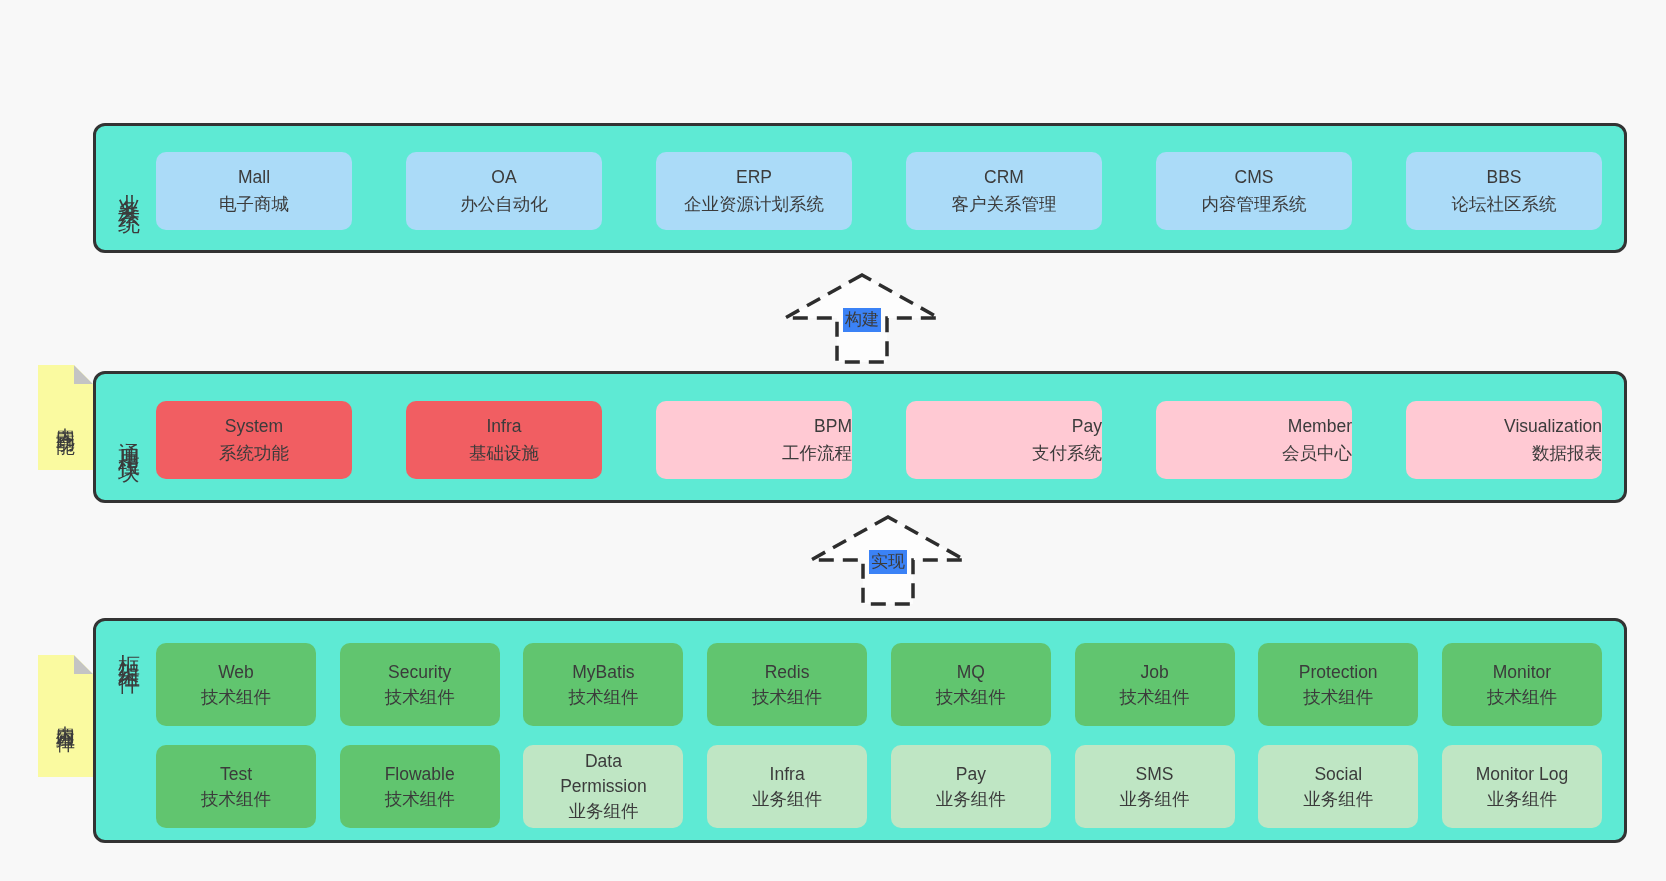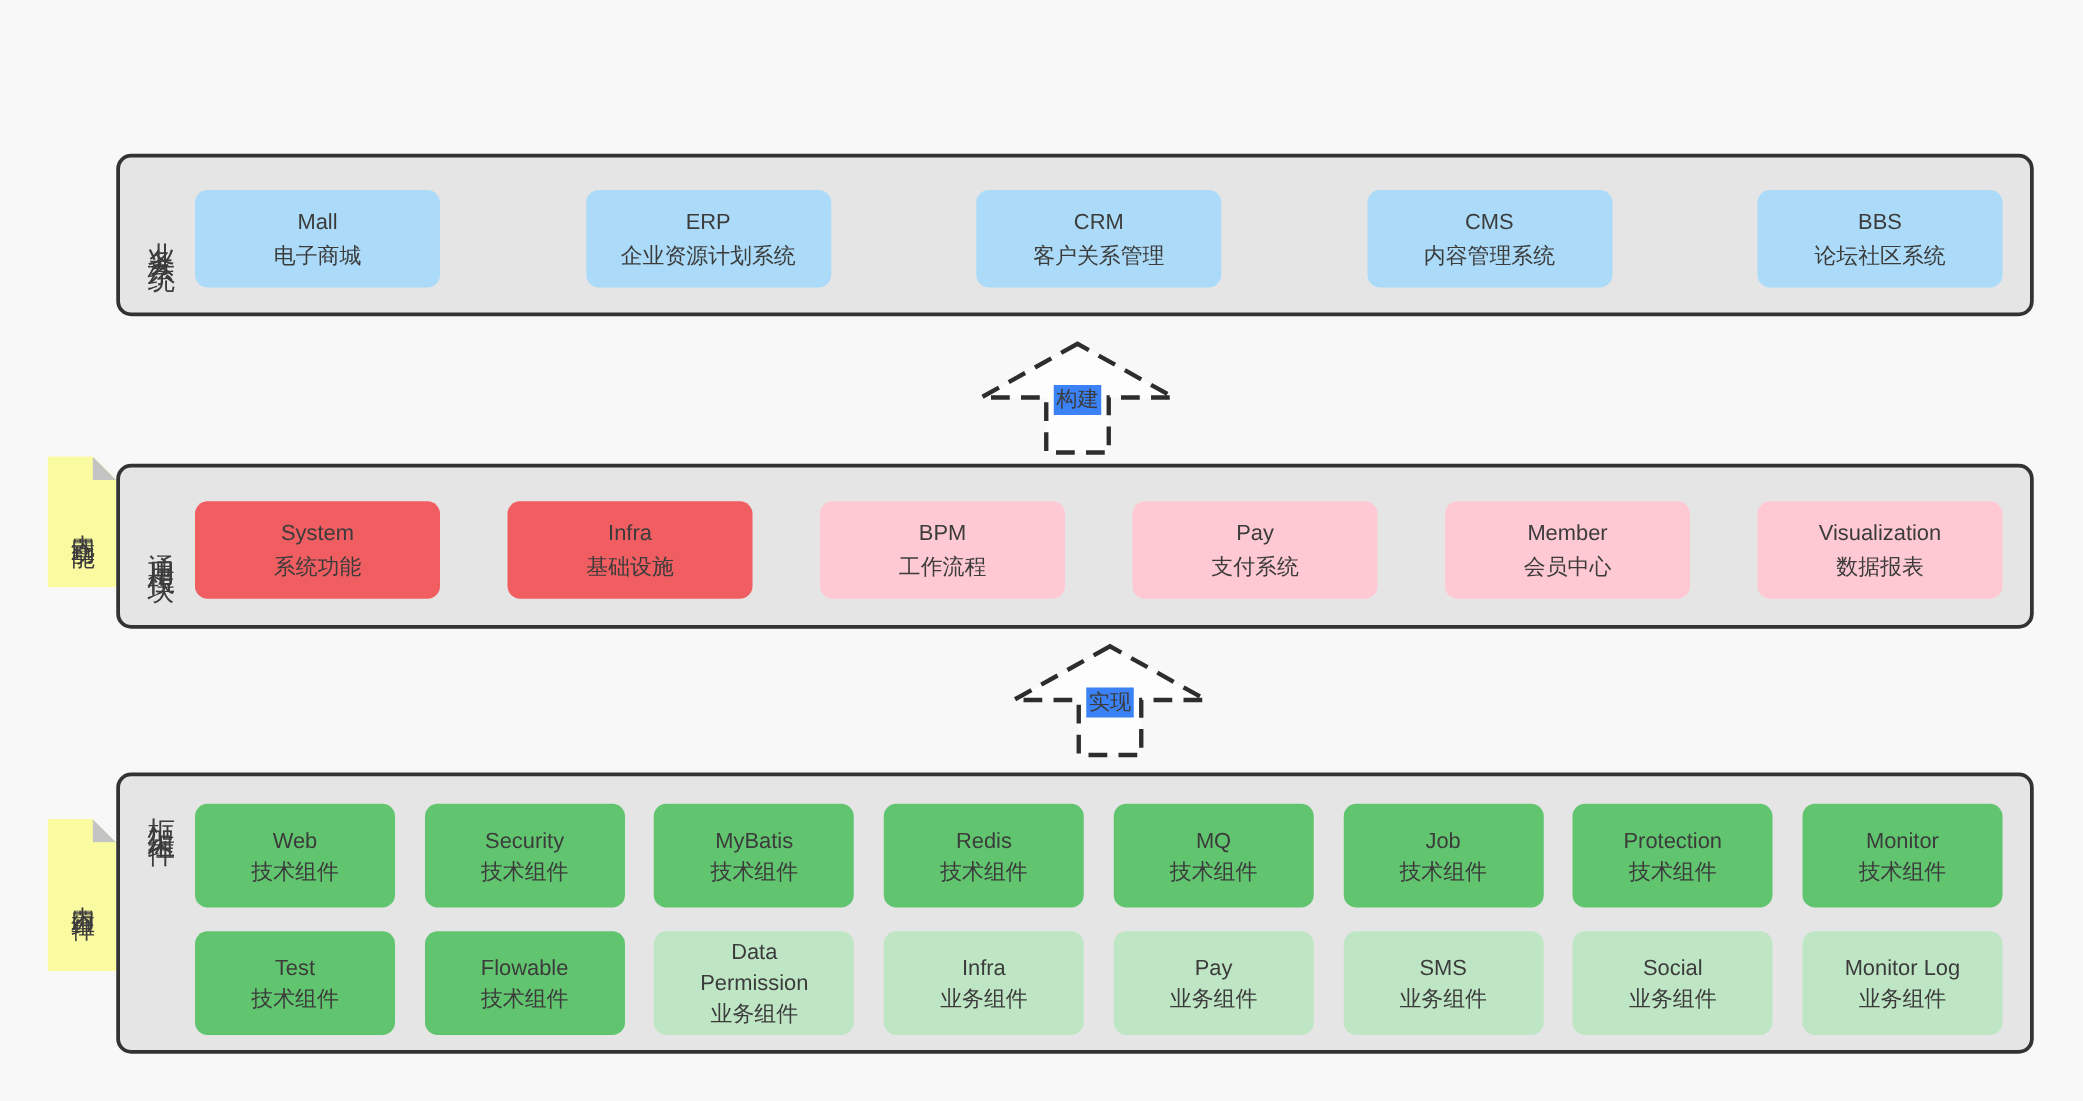--- a/index.html
+++ b/index.html
@@ -8,21 +8,21 @@
     background:#f8f8f8;
   }
   #canvas {
     position:relative; width:1666px; height:881px;
     background:#f8f8f8; overflow:hidden; color:#3b3b3b;
   }
 
   
   .panel {
     position:absolute; left:93px; width:1534px; box-sizing:border-box;
-    background:#e5e5e5; border:3px solid #333333; border-radius:12px;
+    background:#5eead4; border:3px solid #333333; border-radius:12px;
     z-index:1;
   }
   #panel-business  { top:123px; height:130px; }
   #panel-modules   { top:371px; height:132px; }
   #panel-framework { top:618px; height:225px; }
 
   .side-label {
     position:absolute; left:18px; top:50%; transform:translateY(-50%);
     writing-mode:vertical-lr; text-orientation:upright;
     font-size:22px; letter-spacing:6px; color:#3b3b3b; white-space:nowrap;
@@ -42,21 +42,21 @@
   .box {
     box-sizing:border-box; border-radius:10px;
     display:flex; flex-direction:column; justify-content:center; align-items:center;
     text-align:center; font-size:17.5px; line-height:27px; color:#3b3b3b;
   }
   .cols6 .box { width:196px; }
   .cols8 .box { width:160px; padding:0 16px; line-height:25px; }
 
   .box.blue        { background:#abdbf8; }
   .box.red         { background:#f15e62;text-align:center; }
-  .box.pink        { background:#ffc9d3; }
+  .box.pink        { background:#ffc9d3;align-items:flex-end; }
   .box.green       { background:#61c56f; }
   .box.light-green { background:#bfe6c4; }
 
   
   .sticky-note {
     position:absolute; left:38px; width:55px; background:#fafaa0; z-index:0;
     display:flex; align-items:center; justify-content:center;
     clip-path:polygon(0 0, calc(100% - 19px) 0, 100% 19px, 100% 100%, 0 100%);
   }
   #note-modules   { top:365px; height:105px; }
@@ -113,20 +113,24 @@
   </div>
 
   <div class="panel" id="panel-business">
     <div class="side-label">业务系统</div>
     <div class="box-row cols6">
         <div class="box blue">
           <div class="box-name">Mall</div>
           <div class="box-desc">电子商城</div>
         </div>
         <div class="box blue">
+          <div class="box-name">OA</div>
+          <div class="box-desc">办公自动化</div>
+        </div>
+        <div class="box blue">
           <div class="box-name">ERP</div>
           <div class="box-desc">企业资源计划系统</div>
         </div>
         <div class="box blue">
           <div class="box-name">CRM</div>
           <div class="box-desc">客户关系管理</div>
         </div>
         <div class="box blue">
           <div class="box-name">CMS</div>
           <div class="box-desc">内容管理系统</div>

